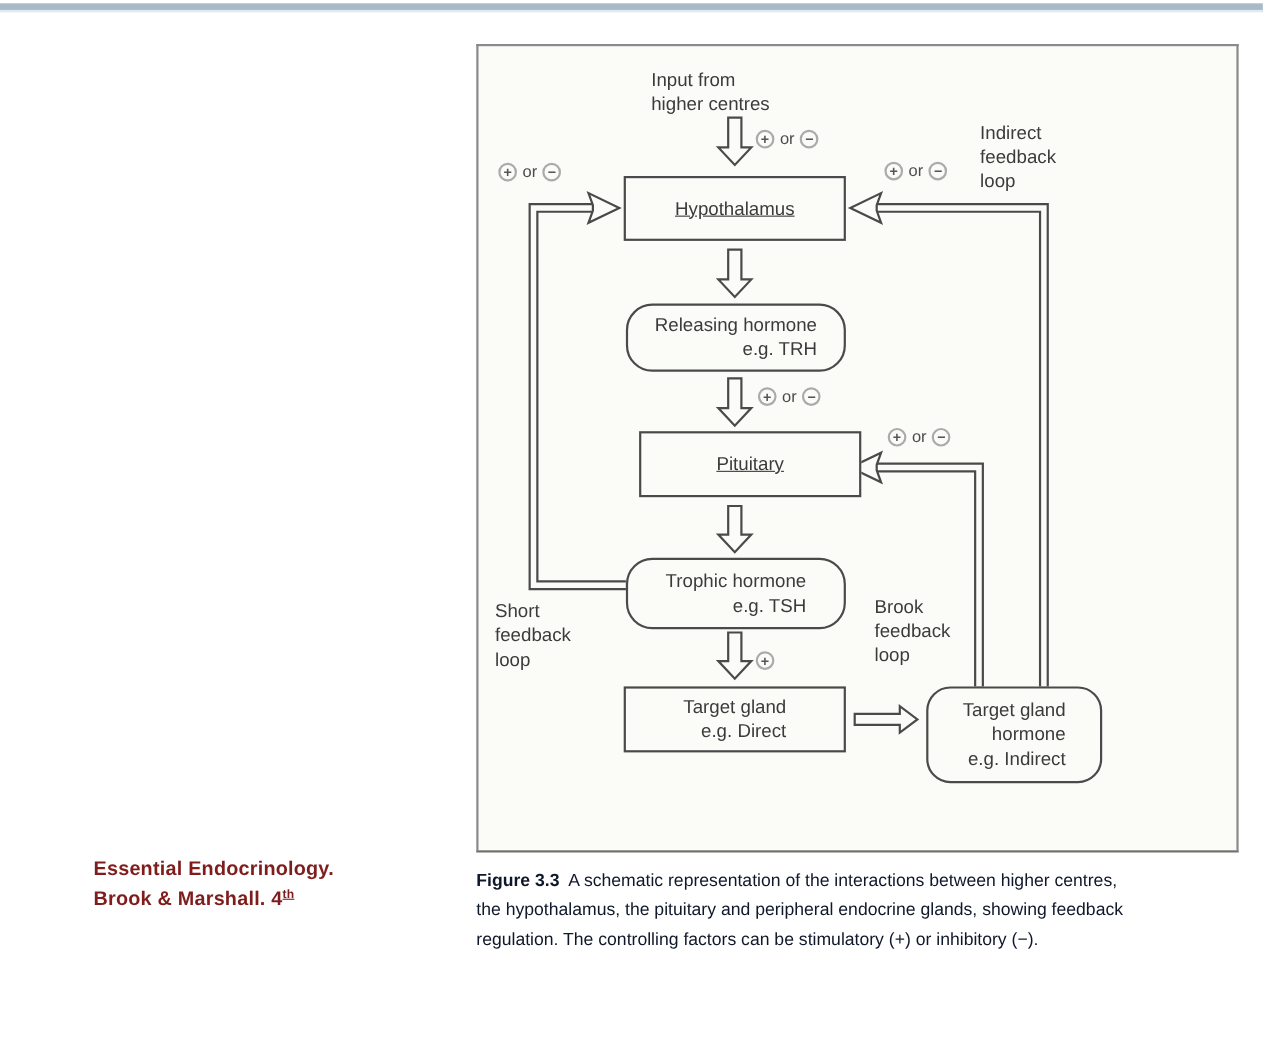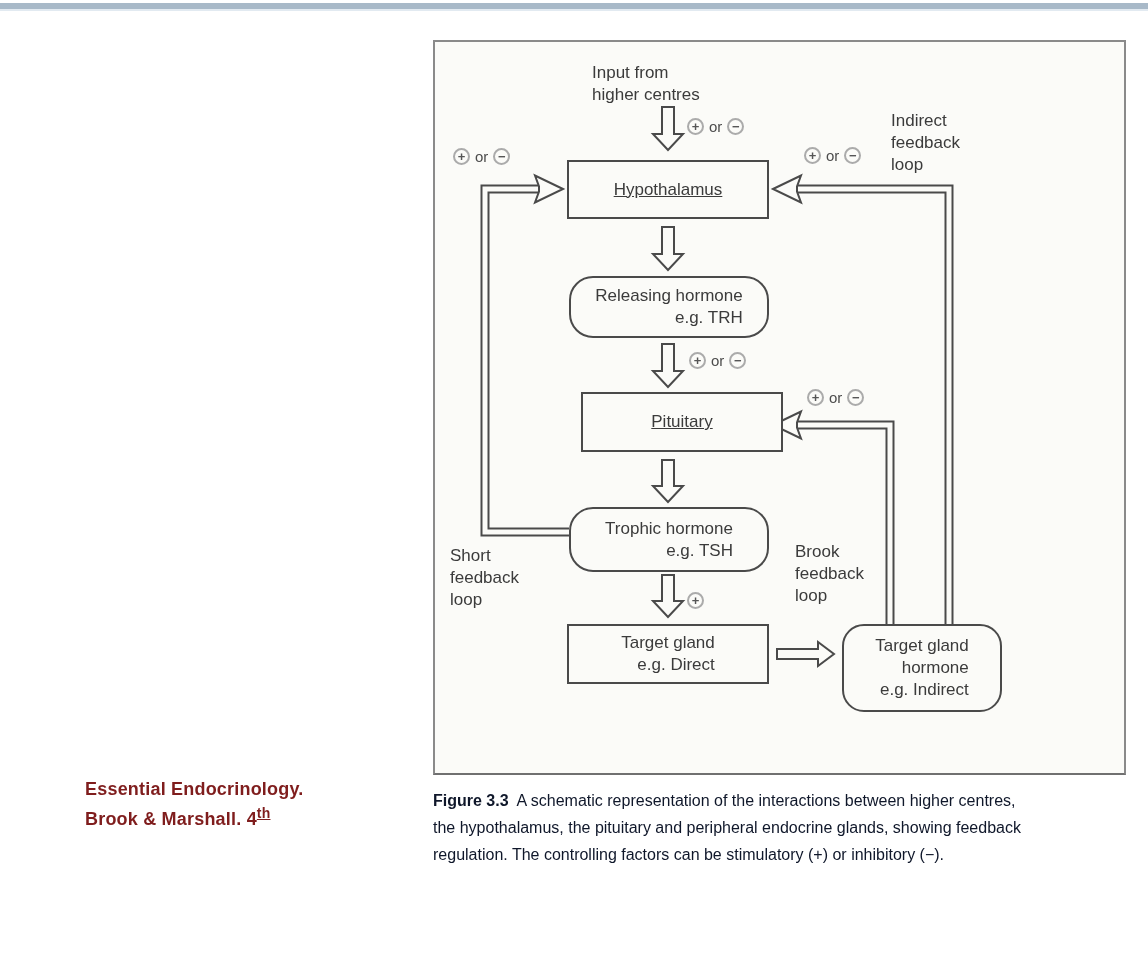--- a/index.html
+++ b/index.html
@@ -16,21 +16,21 @@
     position:absolute;left:0;top:3px;width:100%;height:6px;
     border-bottom:2px solid #e2eaf1;
   }
 
   
   .source-note{
     position:absolute;left:85px;top:777px;width:270px;
     font-size:18px;font-weight:bold;color:#7f1d1d;line-height:24px;
     letter-spacing:.2px;
   }
-  .source-note sup{font-size:14px;text-decoration:underline;}
+  .source-note sup{font-size:11px;text-decoration:underline;}
 
   
   .frame{
     position:absolute;left:433px;top:40px;width:693px;height:735px;
     border:2px solid #8a8a8a;border-bottom-color:#707070;
     background:#fbfbf8;box-sizing:border-box;
   }
   .layer{position:absolute;left:0;top:0;width:583px;height:735px;}
 
   

